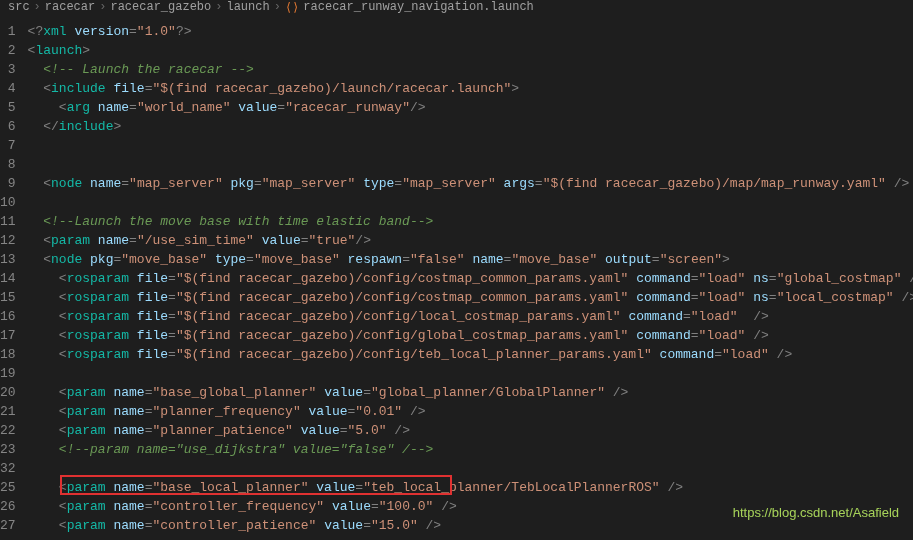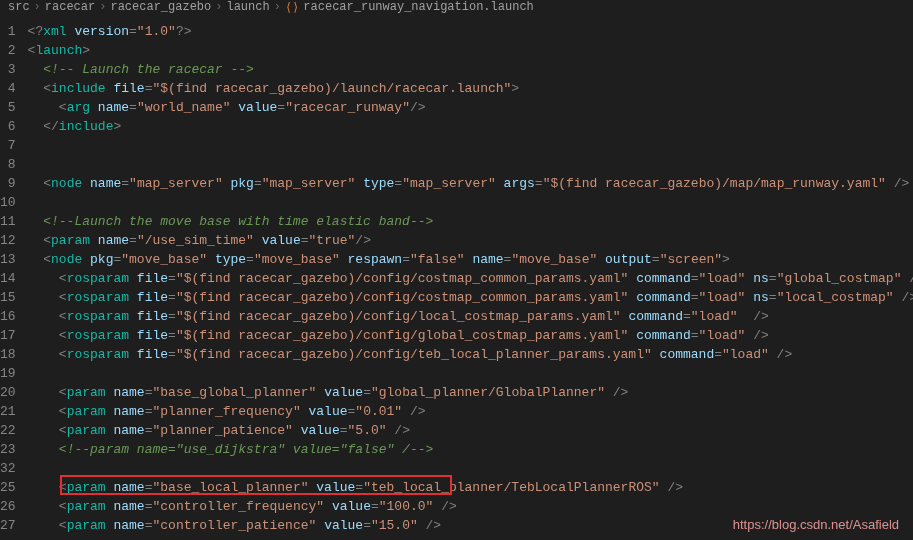--- a/index.html
+++ b/index.html
@@ -29,22 +29,22 @@
   .t-tag   { color:#14b8a6; }
   .t-attr  { color:#9cdcfe;margin-top:20px; }
   .t-str   { color:#ce9178; }
   .t-cmt   { color:#6a9955;font-style:italic; }
   .highlight-box {
     position:absolute; border:2px solid #e03131;
     pointer-events:none; left:60px; top:475px;
     width:392px; height:20px;
   }
   .watermark {
-    position:absolute; right:14px; bottom:8px;
-    color:#fca5a5; font-size:13px; font-family:sans-serif;
+    position:absolute; right:14px; bottom:20px;
+    color:#bef264; font-size:13px; font-family:sans-serif;
     opacity:.85;
   }
 </style>
 </head>
 <body>
 
 <div class="breadcrumb">
   <span>src</span>
   <span class="sep">›</span>
   <span>racecar</span>

